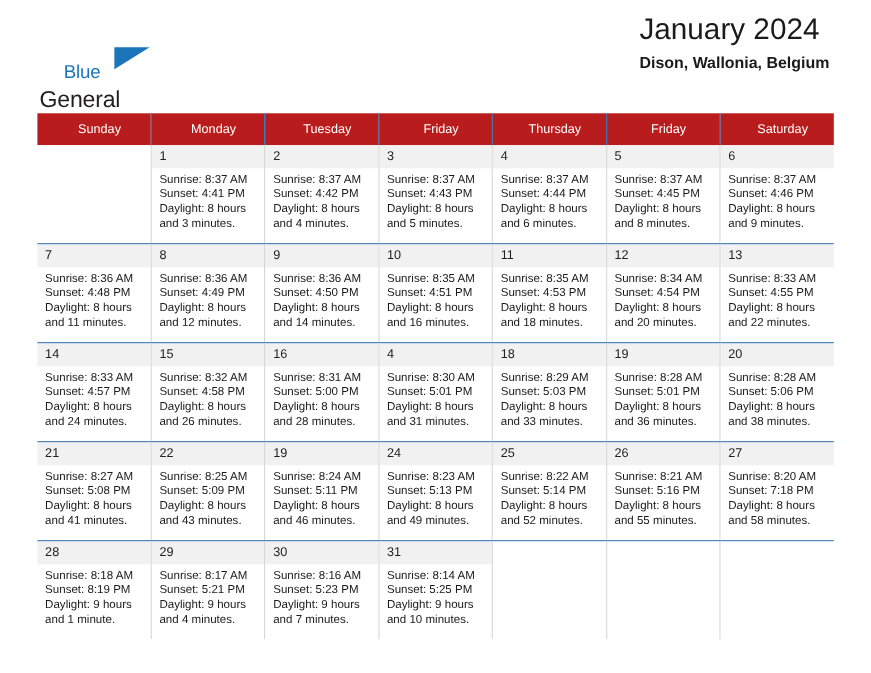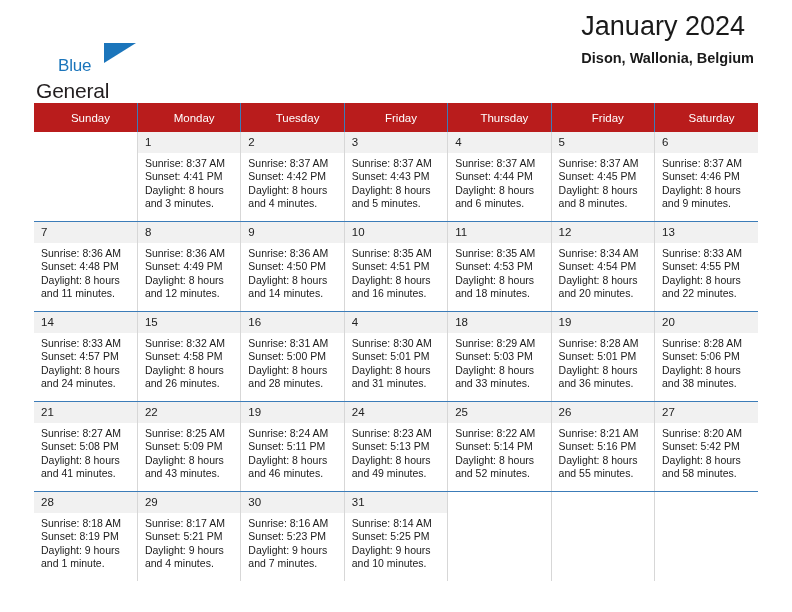--- a/index.html
+++ b/index.html
@@ -430,21 +430,21 @@
               <div>Sunrise: 8:21 AM</div>
               <div>Sunset: 5:16 PM</div>
               <div>Daylight: 8 hours</div>
               <div>and 55 minutes.</div>
             </div>
           </td>
           <td>
             <div class="daynum">27</div>
             <div class="info">
               <div>Sunrise: 8:20 AM</div>
-              <div>Sunset: 5:42 PM</div>
+              <div>Sunset: 7:18 PM</div>
               <div>Daylight: 8 hours</div>
               <div>and 58 minutes.</div>
             </div>
           </td>
         </tr>
         <tr>
           <td>
             <div class="daynum">28</div>
             <div class="info">
               <div>Sunrise: 8:18 AM</div>

